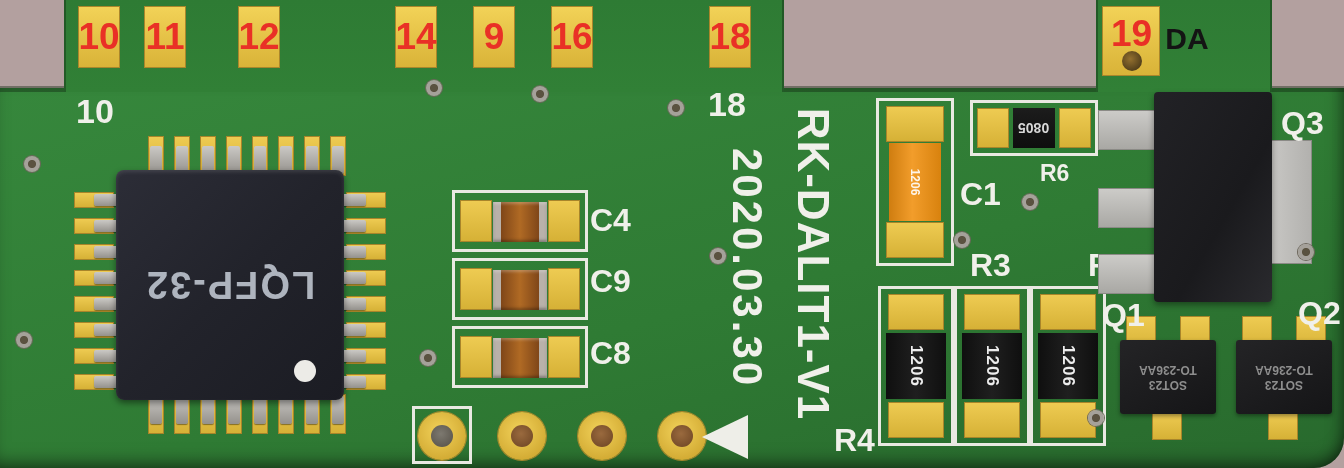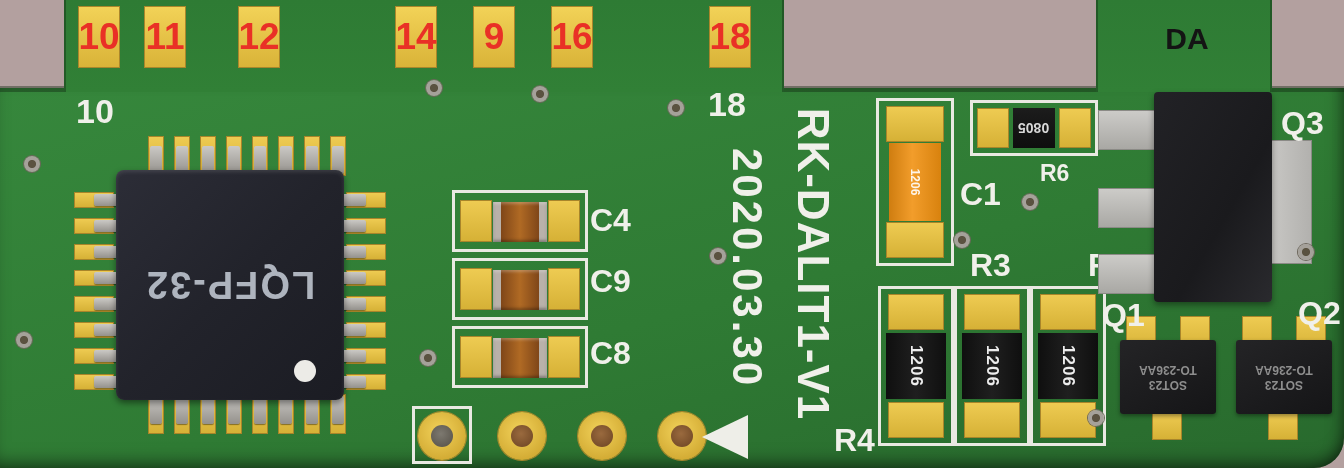--- a/index.html
+++ b/index.html
@@ -114,20 +114,24 @@
   <div class="abs padf" style="left:473px">
       <span class="rednum">9</span>
     </div>
   <div class="abs padf" style="left:551px">
       <span class="rednum">16</span>
     </div>
   <div class="abs padf" style="left:709px">
       <span class="rednum">18</span>
     </div>
 
+  <div class="abs pad-big" style="left:1102px">
+    <span class="abs rednum" style="left:8px;top:6px">19</span>
+    <span class="abs pad-hole"></span>
+  </div>
   <div class="abs" style="left:1160px;top:22px;width:54px;text-align:center;font-size:30px;font-weight:600;color:#141414">DA</div>
 
   <div class="abs silk" style="left:76px;top:92px;font-size:34px">10</div>
   <div class="abs silk" style="left:708px;top:85px;font-size:34px">18</div>
   <div class="abs vtext" id="date-text">2020.03.30</div>
   <div class="abs vtext" id="name-text">RK-DALIT1-V1</div>
 
   <div class="abs" id="chip-hw" style="left:0;top:0;width:100%;height:100%">
       <span class="abs gold" style="left: 74px; top: 192px; width: 40px; height: 16px;"></span>
       <span class="abs gold" style="left: 346px; top: 192px; width: 40px; height: 16px;"></span>

